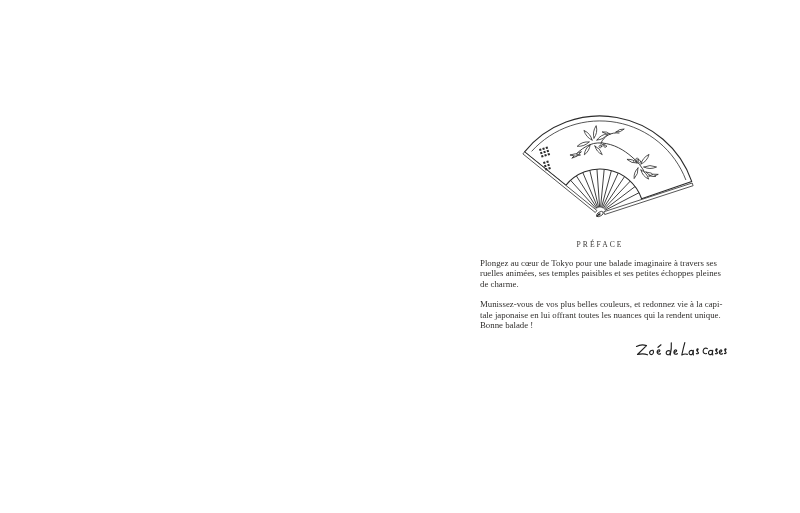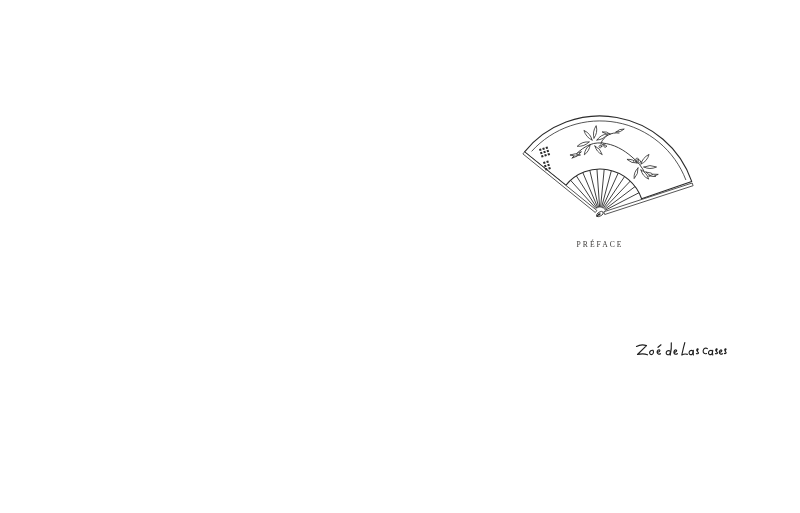--- a/index.html
+++ b/index.html
@@ -146,20 +146,30 @@
       <g>
         <ellipse cx="98" cy="104" rx="3.6" ry="2" transform="rotate(-30 98 104)" fill="#ffffff" stroke="#2b2b2b" stroke-width="0.9"></ellipse>
         <ellipse cx="97.2" cy="104.4" rx="1.6" ry="1" transform="rotate(-30 97.2 104.4)" fill="#2b2b2b"></ellipse>
         <circle cx="95.2" cy="106" r="1.1" fill="#2b2b2b"></circle>
       </g>
     </svg>
 
     <div class="preface-heading">PRÉFACE</div>
 
     <div class="preface-body">
+      <p>
+        <span class="line">Plongez au cœur de Tokyo pour une balade imaginaire à travers ses</span>
+        <span class="line">ruelles animées, ses temples paisibles et ses petites échoppes pleines</span>
+        <span class="line">de charme.</span>
+      </p>
+      <p>
+        <span class="line">Munissez-vous de vos plus belles couleurs, et redonnez vie à la capi-</span>
+        <span class="line">tale japonaise en lui offrant toutes les nuances qui la rendent unique.</span>
+        <span class="line">Bonne balade !</span>
+      </p>
     </div>
 
     <svg class="signature" viewBox="0 0 94 27" role="img" aria-label="Zoé de Las Cases">
       <g fill="none" stroke="#1f1f1f" stroke-width="1.15" stroke-linecap="round" stroke-linejoin="round">
 
         <path d="M2.5 8.5 C5.5 6.8 9.5 6.6 12.5 7.6 L3.5 16.5 C7.5 15.6 11 15.8 13.5 16.8"></path>
 
         <path d="M19 12.4 C17.4 11.9 15.7 13 15.6 14.6 C15.5 16.2 17 17 18.3 16.3 C19.6 15.6 19.8 13.4 19 12.4"></path>
 
         <path d="M23.4 14.3 C25.4 13.9 26.4 12.8 25.6 12 C24.7 11.3 23 12.5 23.1 14.3 C23.2 16 25 16.7 26.5 15.7"></path>

